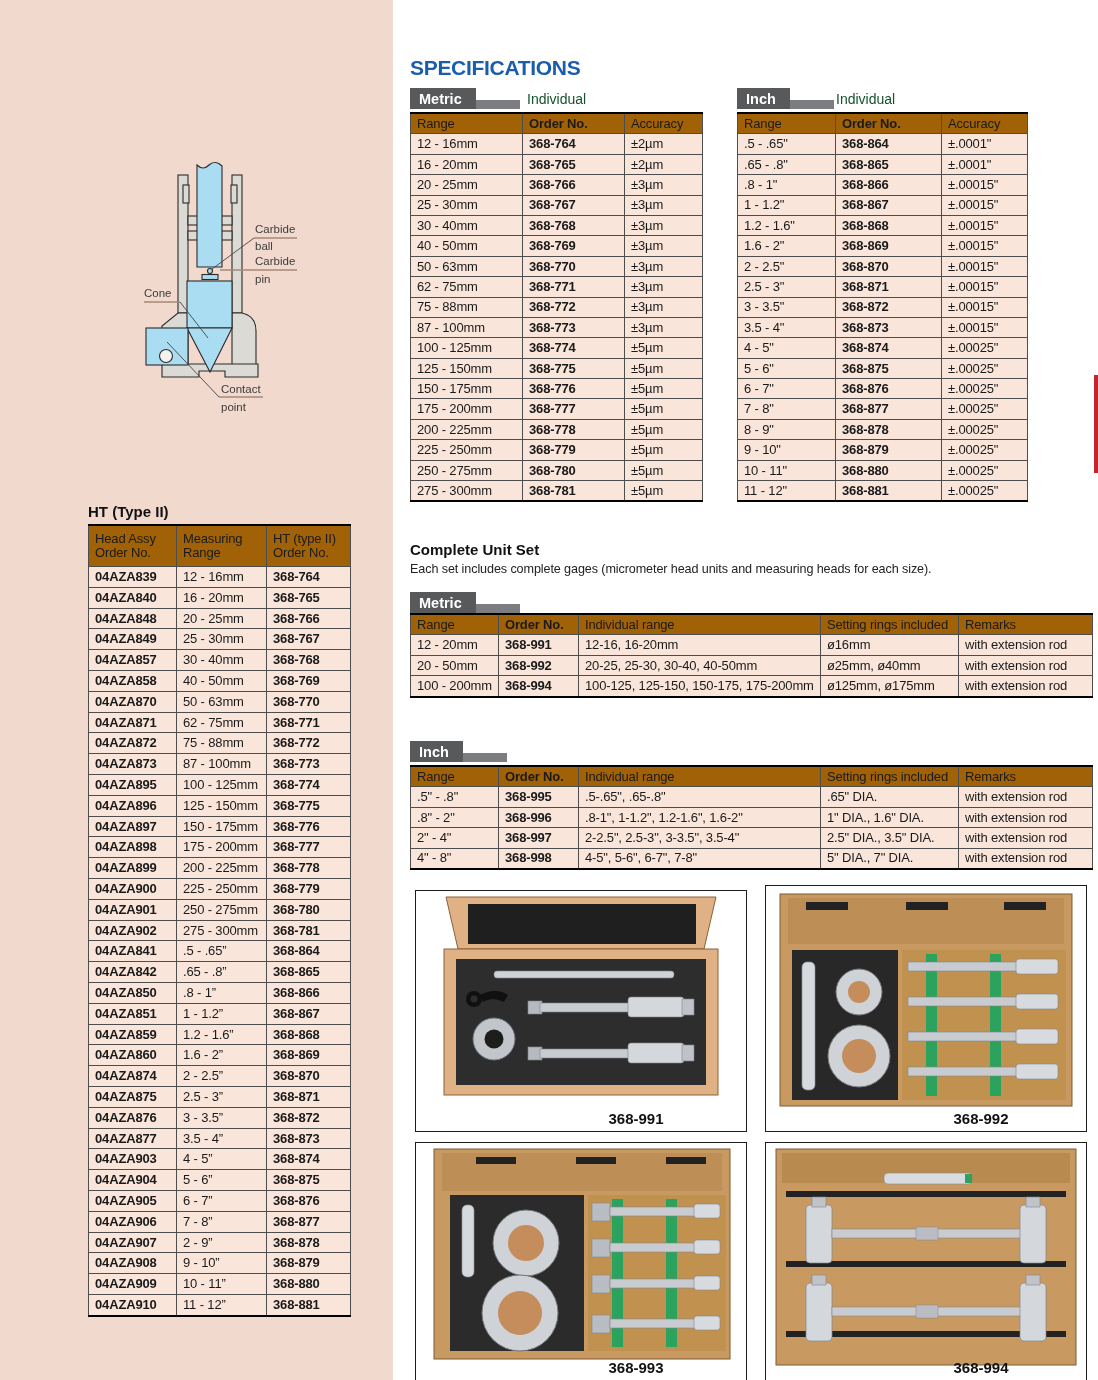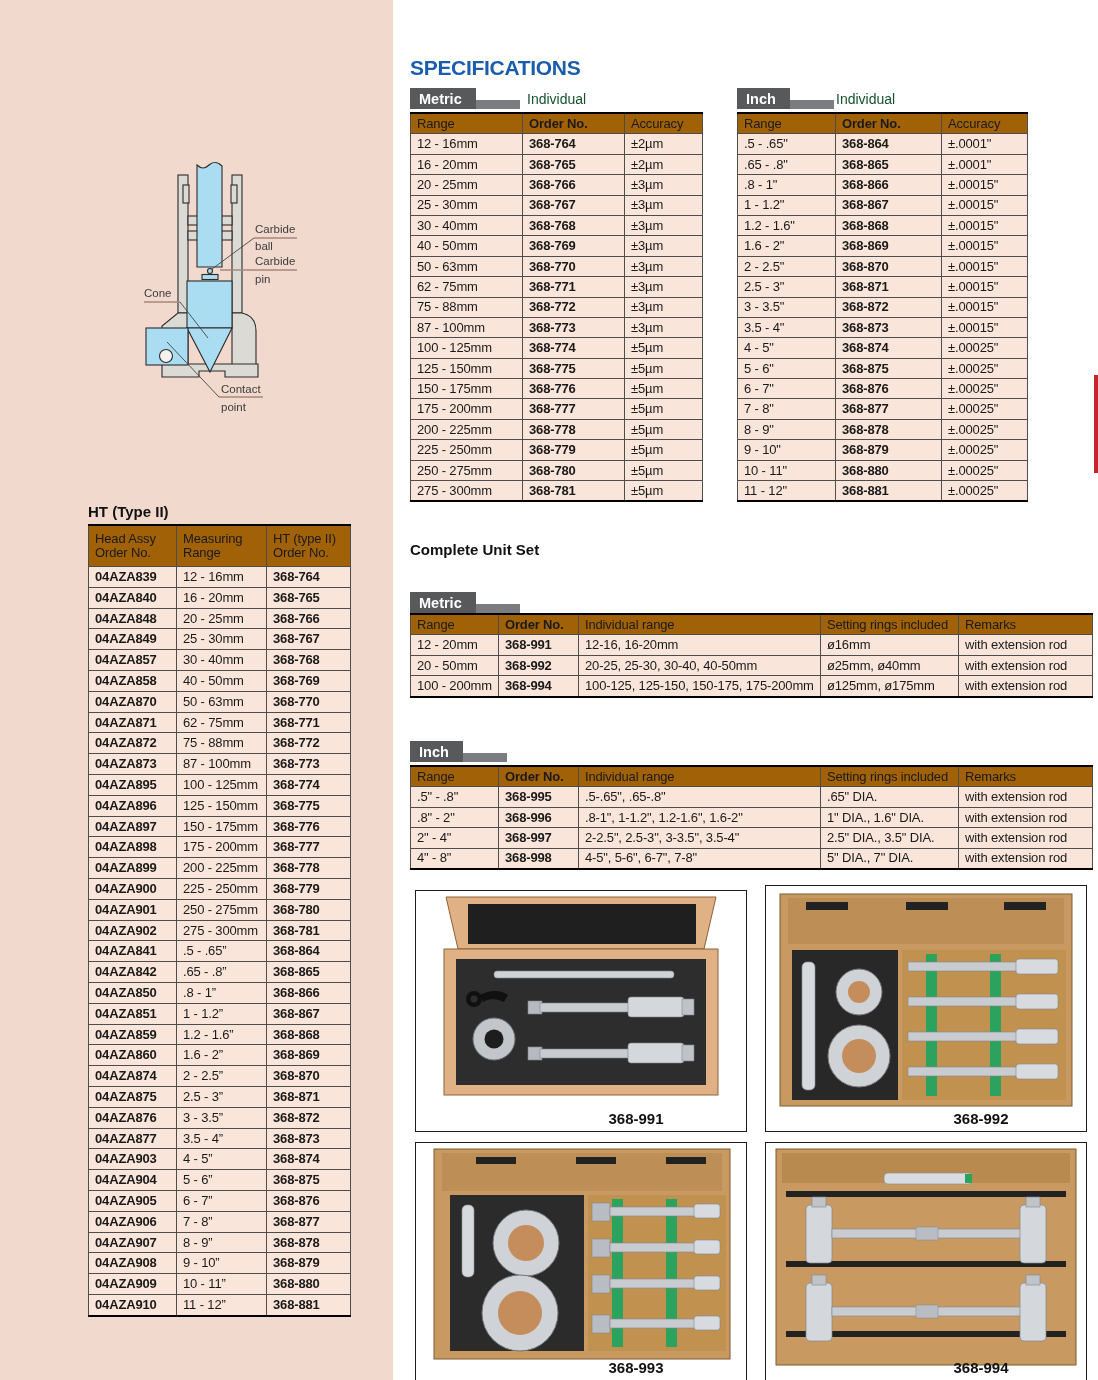--- a/index.html
+++ b/index.html
@@ -258,21 +258,21 @@
             <td>6 - 7”</td>
             <td class="b">368-876</td>
           </tr>
           <tr>
             <td class="b">04AZA906</td>
             <td>7 - 8”</td>
             <td class="b">368-877</td>
           </tr>
           <tr>
             <td class="b">04AZA907</td>
-            <td>8 - 9”</td>
+            <td>2 - 9”</td>
             <td class="b">368-878</td>
           </tr>
           <tr>
             <td class="b">04AZA908</td>
             <td>9 - 10”</td>
             <td class="b">368-879</td>
           </tr>
           <tr>
             <td class="b">04AZA909</td>
             <td>10 - 11”</td>
@@ -511,20 +511,21 @@
           <tr>
             <td>11 - 12"</td>
             <td class="b">368-881</td>
             <td>±.00025"</td>
           </tr>
         </tbody>
     </table>
   </div>
 
   <div class="abs h-bold" style="left:410px;top:541px">Complete Unit Set</div>
+  <div class="abs desc" style="left:410px;top:562px">Each set includes complete gages (micrometer head units and measuring heads for each size).</div>
 
   <div class="sec-label abs" style="left:410px;top:592px">
     <span>Metric</span>
   </div>
   <div class="abs" style="left:410px;top:613px;width:682px">
     <table class="cat-table" style="width:682px">
       <colgroup>
           <col style="width:88px">
           <col style="width:80px">
           <col style="width:242px">

